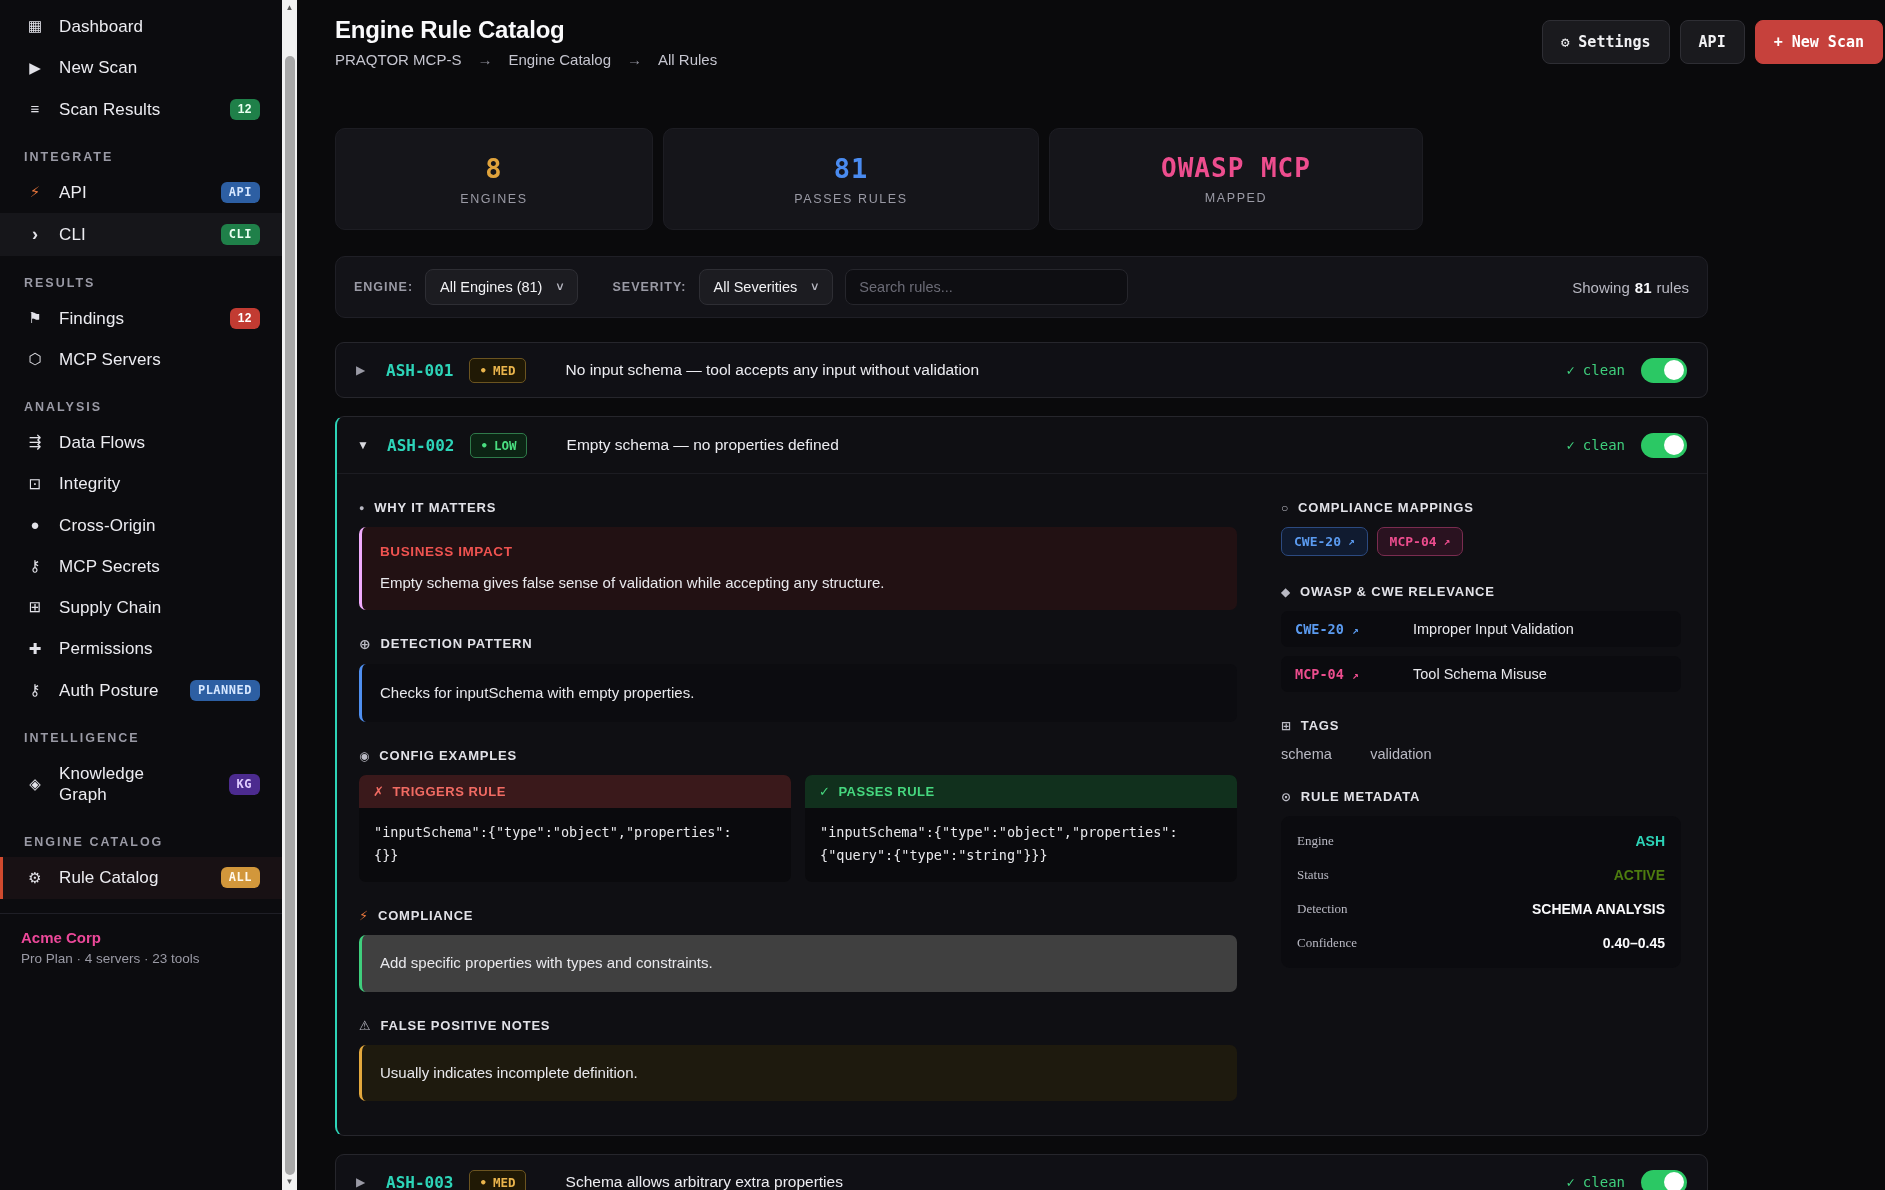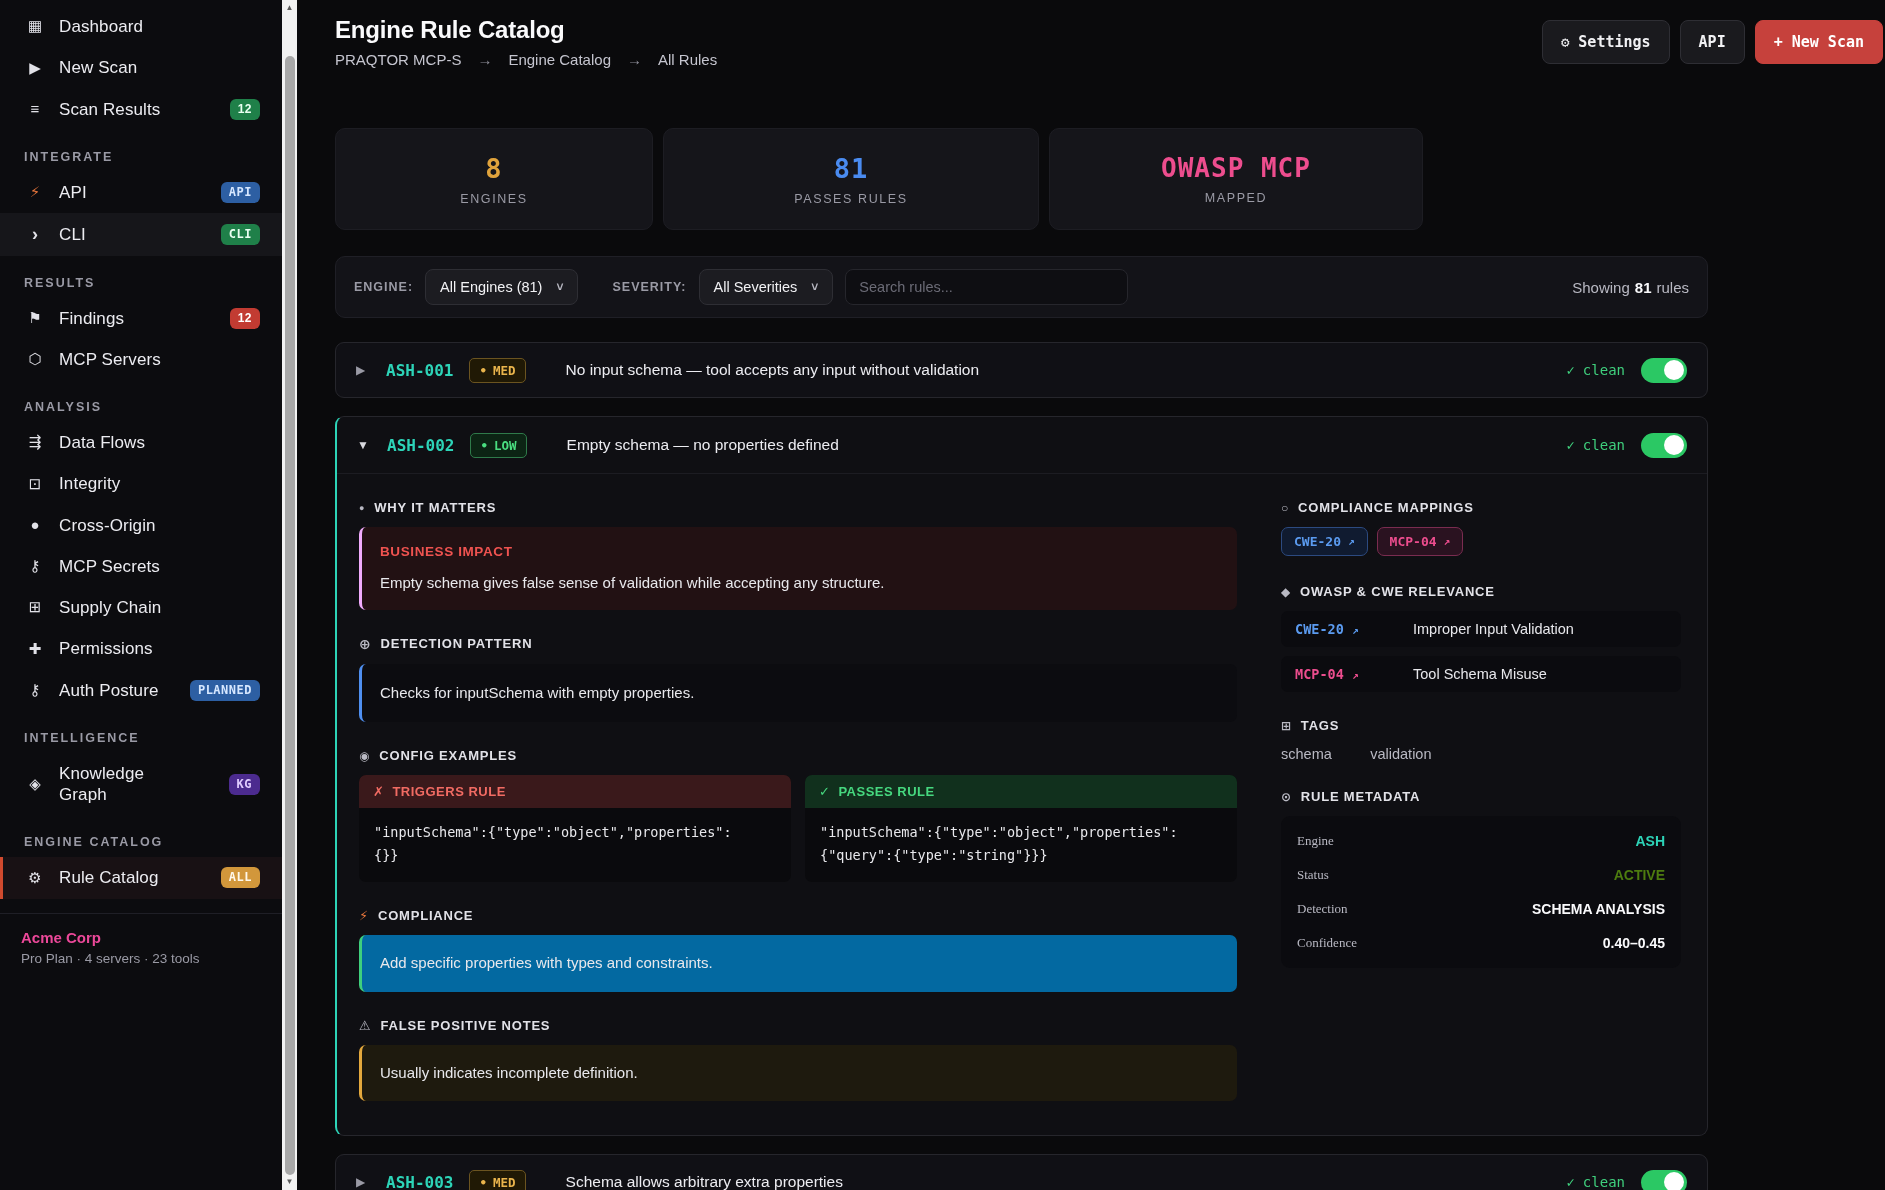--- a/index.html
+++ b/index.html
@@ -95,21 +95,21 @@
                    border-bottom:1px solid #1c1c22;cursor:pointer;}
   .detail{display:grid;grid-template-columns:1fr 400px;gap:44px;padding:26px 26px 34px 22px;}
   .dhead{display:flex;align-items:center;gap:9px;font-size:13px;font-weight:bold;letter-spacing:.8px;
          color:#e2e2e8;margin:0 0 12px;}
   .dhead .dic{color:#b9b9c3;font-size:12px;}
   .dhead .dic.bolt{color:#e8763c;font-size:13px;}
   .blk{border-radius:7px;padding:15px 18px;font-size:15px;color:#e8e8ec;line-height:1.5;margin-bottom:26px;}
   .blk-red{background:#221113;border-left:3px solid #f0abfc;}
   .blk-red .bi-h{color:#ef5350;font-size:13.5px;font-weight:bold;letter-spacing:.6px;margin-bottom:10px;}
   .blk-blue{background:#0c0c10;border-left:3px solid #4f8ff0;padding-top:18px;padding-bottom:18px;}
-  .blk-green{background:#0369a1;border-left:3px solid #3fcf7d;padding-top:17px;padding-bottom:17px;}
+  .blk-green{background:#404040;border-left:3px solid #3fcf7d;padding-top:17px;padding-bottom:17px;}
   .blk-amber{background:#1e1a0e;border-left:3px solid #e3a83d;padding-top:17px;padding-bottom:17px;margin-bottom:0;}
   .codes{display:grid;grid-template-columns:1fr 1fr;gap:14px;margin-bottom:26px;}
   .codecard{border-radius:7px;overflow:hidden;background:#0a0a0d;}
   .codecard .chead{display:flex;align-items:center;gap:8px;font-size:13px;font-weight:bold;letter-spacing:.5px;
                    padding:9px 14px;}
   .ch-red{background:#3a191b;color:#f16b63;}
   .ch-green{background:#11301d;color:#46d87f;}
   .code{padding:13px 15px 15px;font-family:"DejaVu Sans Mono",monospace;font-size:13.5px;color:#e8e8ec;
         line-height:1.7;white-space:pre-wrap;word-break:break-all;}
 

